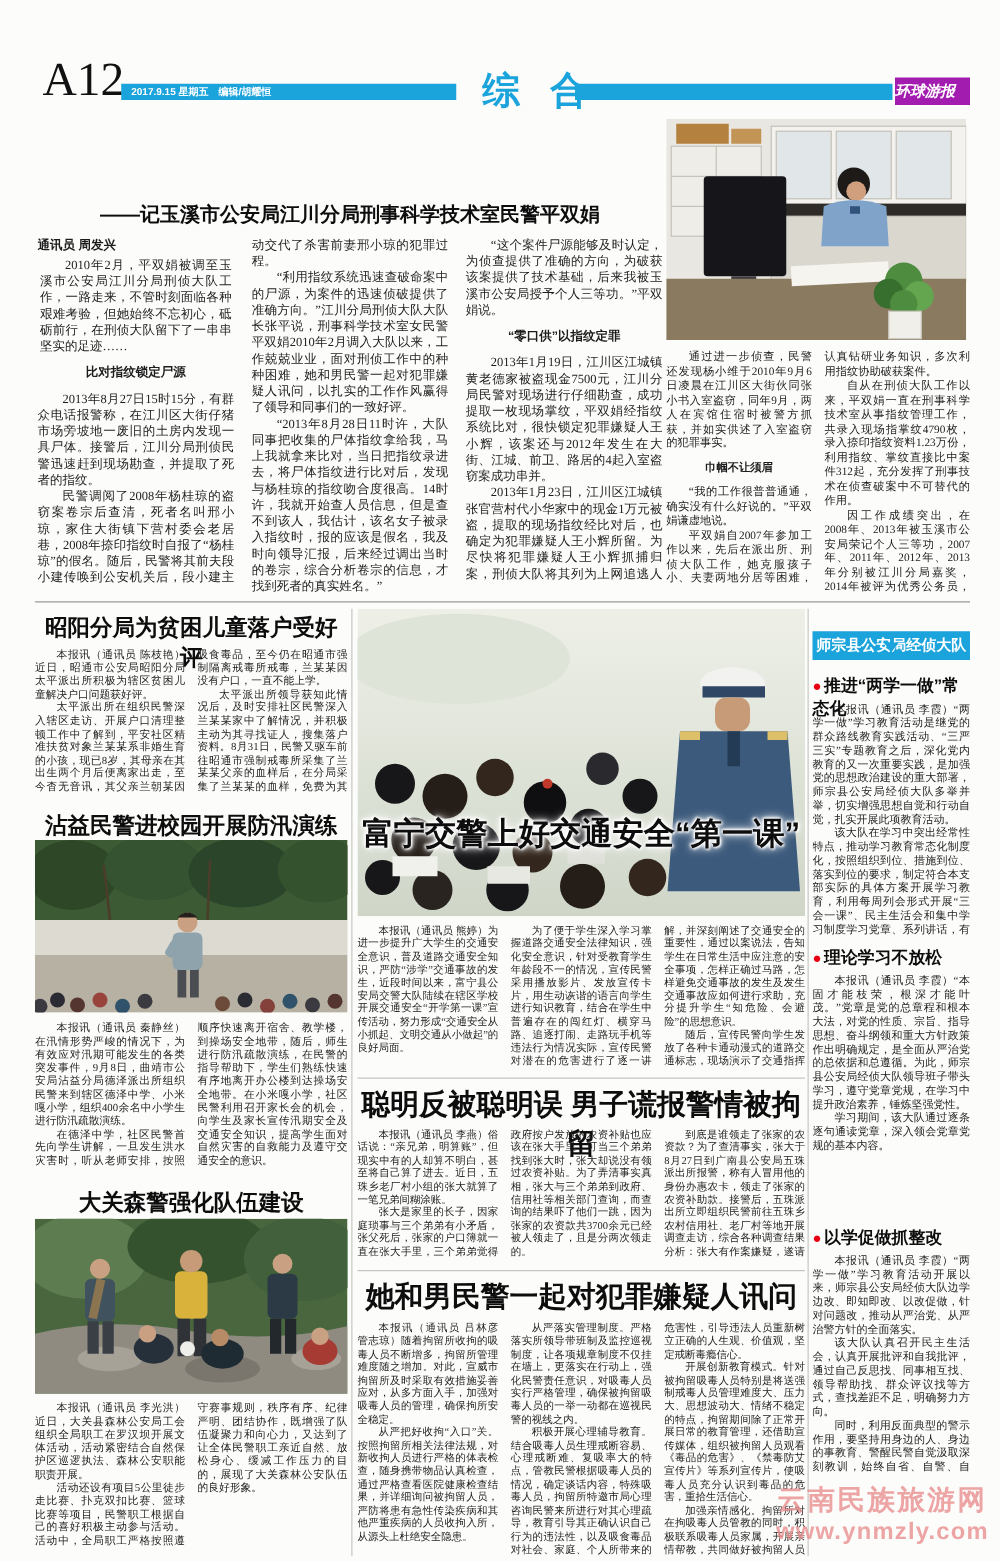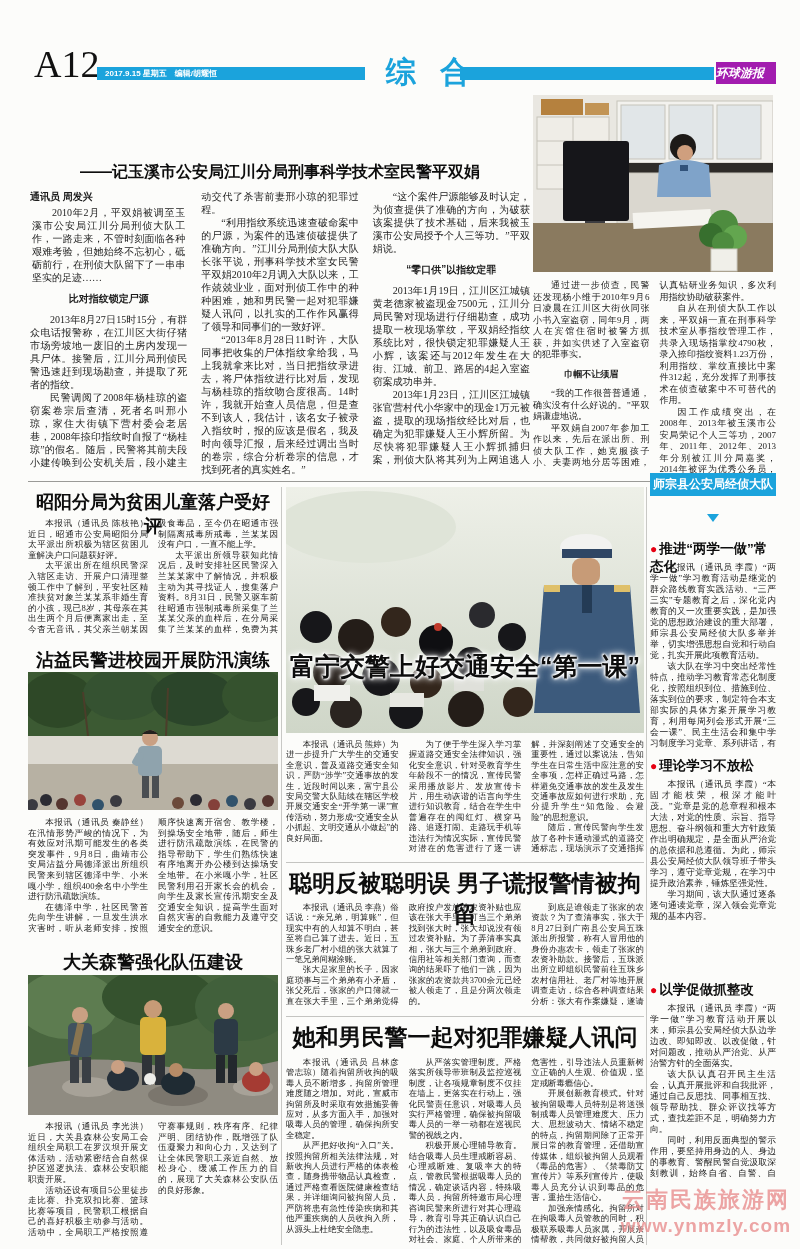--- a/index.html
+++ b/index.html
@@ -243,21 +243,21 @@
   <div class="abs hl" style="left:286px;top:1022px;width:358px;font-size:23px;">她和男民警一起对犯罪嫌疑人讯问</div>
   <div class="abs flow" style="left:286px;top:1058px;width:358px;height:188px;column-count:3;column-gap:10px;font-size:8.4px;line-height:10.4px;">
       <p class="para">本报讯（通讯员 吕林彦 管志琼）随着拘留所收拘的吸毒人员不断增多，拘留所管理难度随之增加。对此，宣威市拘留所及时采取有效措施妥善应对，从多方面入手，加强对吸毒人员的管理，确保拘所安全稳定。</p>
       <p class="para">从严把好收拘“入口”关。按照拘留所相关法律法规，对新收拘人员进行严格的体表检查，随身携带物品认真检查，通过严格查看医院健康检查结果，并详细询问被拘留人员，严防将患有急性传染疾病和其他严重疾病的人员收拘入所，从源头上杜绝安全隐患。</p>
       <p class="para">从严落实管理制度。严格落实所领导带班制及监控巡视制度，让各项规章制度不仅挂在墙上，更落实在行动上，强化民警责任意识，对吸毒人员实行严格管理，确保被拘留吸毒人员的一举一动都在巡视民警的视线之内。</p>
       <p class="para">积极开展心理辅导教育。结合吸毒人员生理戒断容易、心理戒断难、复吸率大的特点，管教民警根据吸毒人员的情况，确定谈话内容，特殊吸毒人员，拘留所特邀市局心理咨询民警来所进行对其心理疏导，教育引导其正确认识自己行为的违法性，以及吸食毒品对社会、家庭、个人所带来的危害性，引导违法人员重新树立正确的人生观、价值观，坚定戒断毒瘾信心。</p>
       <p class="para">开展创新教育模式。针对被拘留吸毒人员特别是将送强制戒毒人员管理难度大、压力大、思想波动大、情绪不稳定的特点，拘留期间除了正常开展日常的教育管理，还借助宣传媒体，组织被拘留人员观看《毒品的危害》、《禁毒防艾宣传片》等系列宣传片，使吸毒人员充分认识到毒品的危害，重拾生活信心。</p>
       <p class="para">加强亲情感化。拘留所对在拘吸毒人员管教的同时，积极联系吸毒人员家属，开展亲情帮教，共同做好被拘留人员的教育转化工作，让他们感受到家人的关爱、原谅和温暖，早日迷途知返，融入社会和家庭。</p>
     </div>
 
-  <div class="abs rcol-head" style="left:650px;top:473px;width:126px;height:23px;font-size:12px;line-height:23px;">师宗县公安局经侦大队</div>
+  <div class="abs rcol-head" style="left:650px;top:505px;width:126px;height:23px;font-size:12px;line-height:23px;">师宗县公安局经侦大队</div>
   <div class="abs tri" style="left:707px;top:514px;"></div>
 
   <div class="abs ritem-head" style="left:650px;top:540px;width:126px;">
     <span class="dot">●</span><span>推进“两学一做”常态化</span>
   </div>
   <div class="abs flow" style="left:650px;top:562px;width:126px;height:188px;column-count:1;font-size:8.8px;line-height:11px;">
       <p class="para">本报讯（通讯员 李霞）“两学一做”学习教育活动是继党的群众路线教育实践活动、“三严三实”专题教育之后，深化党内教育的又一次重要实践，是加强党的思想政治建设的重大部署，师宗县公安局经侦大队多举并举，切实增强思想自觉和行动自觉，扎实开展此项教育活动。</p>
       <p class="para">该大队在学习中突出经常性特点，推动学习教育常态化制度化，按照组织到位、措施到位、落实到位的要求，制定符合本支部实际的具体方案开展学习教育，利用每周列会形式开展“三会一课”、民主生活会和集中学习制度学习党章、系列讲话，有效解决管理体制不顺、组织生活僵化、制度执行不力等问题，突出抓好作风转变工作，始终严格执行中央“八项规定”，着力解决不规范、不真实，甚至以案谋私等问题，进一步提升党性修养。</p>
     </div>
 

